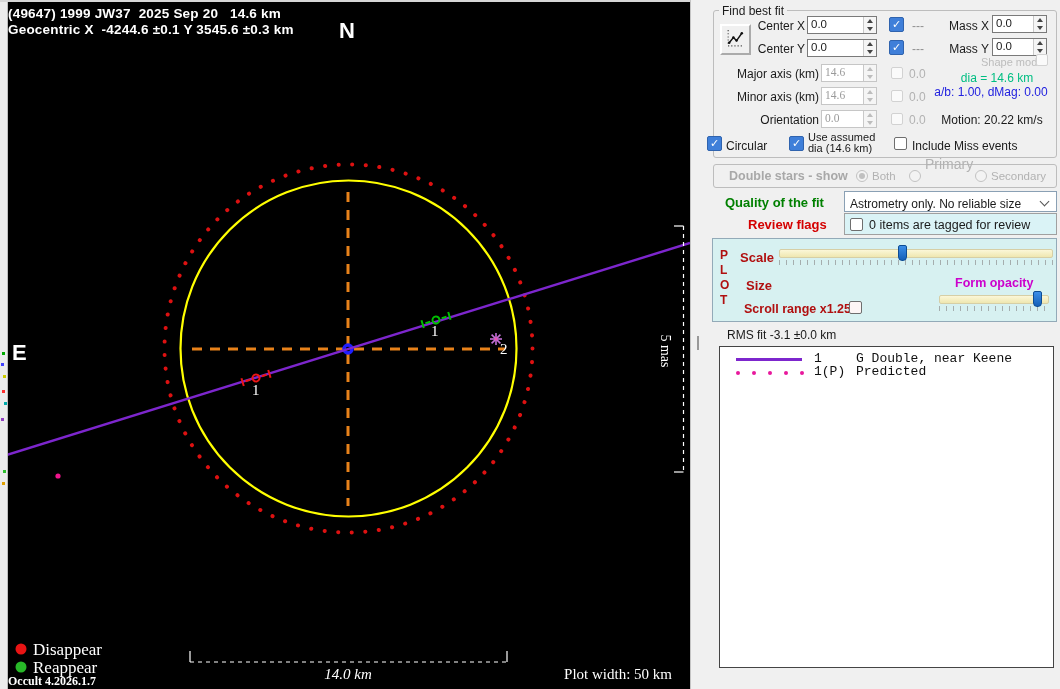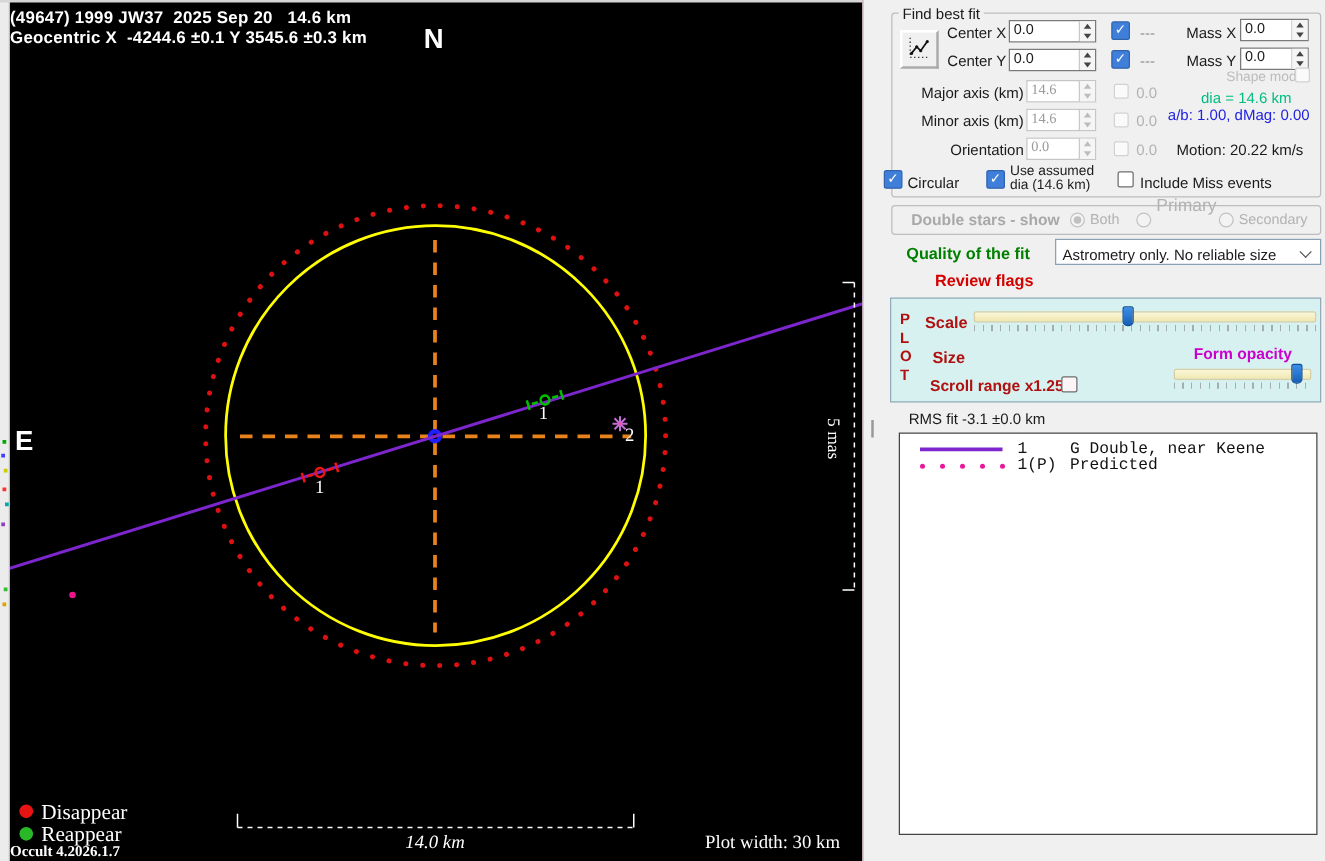--- a/index.html
+++ b/index.html
@@ -1,17 +1,17 @@
 <!DOCTYPE html>
 <html><head>
 <meta charset="utf-8">
 <style>
   * { margin:0; padding:0; box-sizing:border-box; }
   body { font-family:"Liberation Sans", sans-serif; }
-  .app { position:relative; width:1060px; height:689px; overflow:hidden; background:#ec4899; }
+  .app { position:relative; width:1060px; height:689px; overflow:hidden; background:#000000; }
   .abs { position:absolute; }
 
   
   .plot { position:absolute; left:0; top:0; width:690px; height:689px; background:#000; }
   .topline { position:absolute; left:0; top:0; width:690px; height:2px; background:#d6d6d6; }
   .lstrip { position:absolute; left:0; top:0; width:8px; height:689px; background:#ececec; border-right:1px solid #bdbdbd; }
   .speck { position:absolute; width:3px; height:3px; }
   .ptxt { position:absolute; color:#fff; white-space:pre; }
   .t1 { font-size:13.5px; font-weight:bold; letter-spacing:.2px; }
   .compass { font-size:22px; font-weight:bold; }
@@ -121,21 +121,21 @@
     <div class="ptxt compass abs" style="left:339px; top:18px">N</div>
     <div class="ptxt compass abs" style="left:12px; top:340px">E</div>
     <div class="ptxt mlabel abs" style="left:252px; top:382px">1</div>
     <div class="ptxt mlabel abs" style="left:431px; top:323px">1</div>
     <div class="ptxt mlabel abs" style="left:500px; top:341px">2</div>
     <div class="ptxt serif vscale abs" style="left:643px; top:343px; width:44px">5 mas</div>
     <div class="ptxt serif abs" style="left:308px; top:666px; width:80px; text-align:center; font-style:italic; font-size:15px">14.0 km</div>
     <div class="ptxt serif abs" style="left:33px; top:640px; font-size:17px">Disappear</div>
     <div class="ptxt serif abs" style="left:33px; top:658px; font-size:17px">Reappear</div>
     <div class="ptxt serif abs" style="left:8px; top:674px; font-size:12px; font-weight:bold">Occult 4.2026.1.7</div>
-    <div class="ptxt serif abs" style="left:540px; top:666px; width:132px; text-align:right; font-size:15px">Plot width: 30 km</div>
+    <div class="ptxt serif abs" style="left:540px; top:666px; width:132px; text-align:right; font-size:15px">Plot width: 50 km</div>
 
     <div class="lstrip">
       <div class="speck" style="left:2px;top:352px;background:#00AA00"></div>
       <div class="speck" style="left:1px;top:363px;background:#4040FF"></div>
       <div class="speck" style="left:3px;top:375px;background:#CCCC00"></div>
       <div class="speck" style="left:2px;top:390px;background:#FF3030"></div>
       <div class="speck" style="left:4px;top:402px;background:#00AAAA"></div>
       <div class="speck" style="left:1px;top:418px;background:#9040C0"></div>
       <div class="speck" style="left:3px;top:470px;background:#30C030"></div>
       <div class="speck" style="left:2px;top:482px;background:#E0A000"></div>
@@ -254,20 +254,24 @@
     <div class="abs greyt" style="left:234px; top:156px; font-size:14px">Primary</div>
     <div class="rad dis" style="left:284px; top:170px"></div>
     <div class="abs greyt" style="left:300px; top:170px; font-size:11.5px">Secondary</div>
 
     <div class="abs" style="left:34px; top:195px; color:#008000; font-weight:bold; font-size:13px">Quality of the fit</div>
     <div class="dd" style="left:153px; top:191px; width:213px; height:21px">
       <span style="padding-left:5px; font-size:12px">Astrometry only. No reliable size</span>
       <span class="chev"></span>
     </div>
     <div class="abs" style="left:57px; top:217px; color:#D40000; font-weight:bold; font-size:13px">Review flags</div>
+    <div class="abs" style="left:153px; top:213px; width:213px; height:22px; background:#daf3f6; border:1px solid #a0a0a0">
+      <div class="cbp" style="left:5px; top:4px"></div>
+      <div class="abs" style="left:24px; top:4px; font-size:12.5px">0 items are tagged for review</div>
+    </div>
 
     <div class="plotbox" style="left:21px; top:238px; width:345px; height:84px">
       <div class="abs dkred" style="left:7px; top:9px">P</div>
       <div class="abs dkred" style="left:7px; top:24px">L</div>
       <div class="abs dkred" style="left:7px; top:39px">O</div>
       <div class="abs dkred" style="left:7px; top:54px">T</div>
 
       <div class="abs dkred" style="left:27px; top:11px; font-size:13px">Scale</div>
       <div class="slider" style="left:66px; top:10px; width:274px">
         <div class="track"></div>

